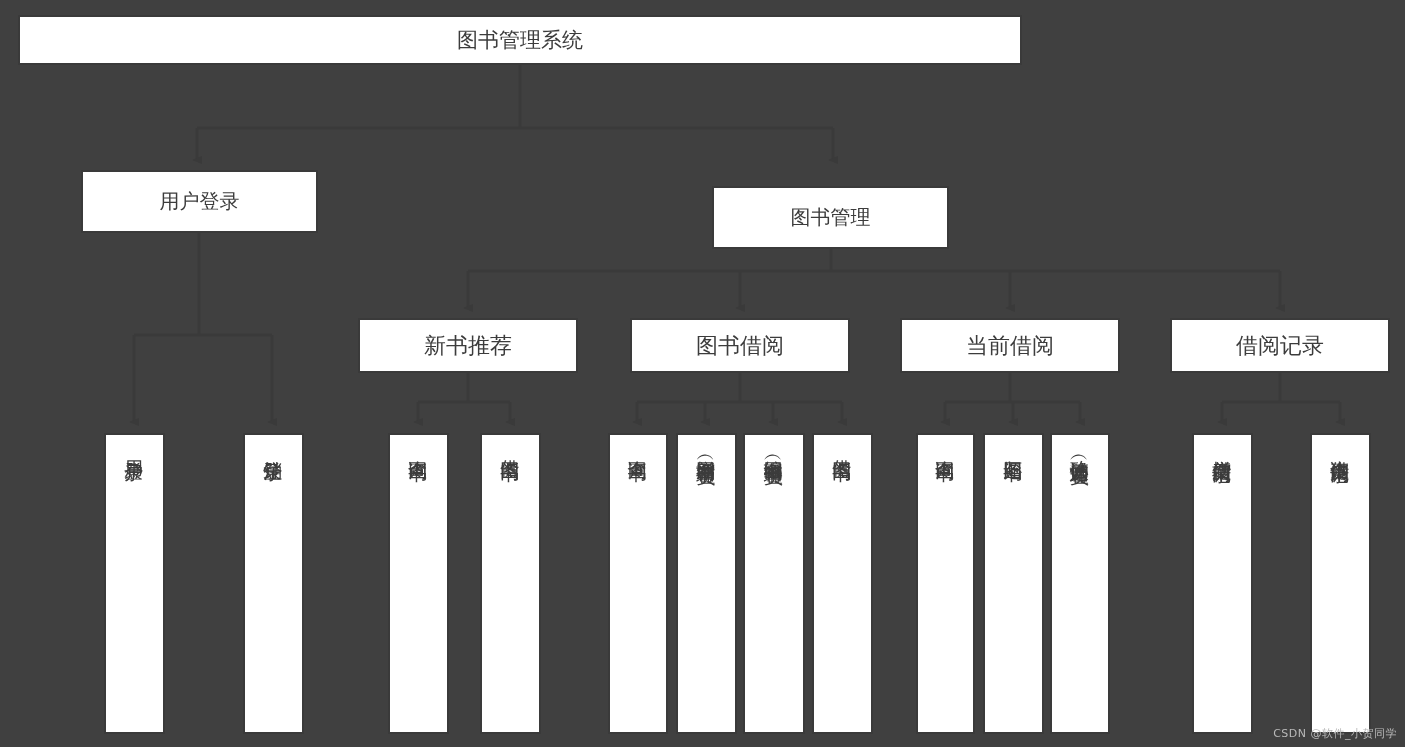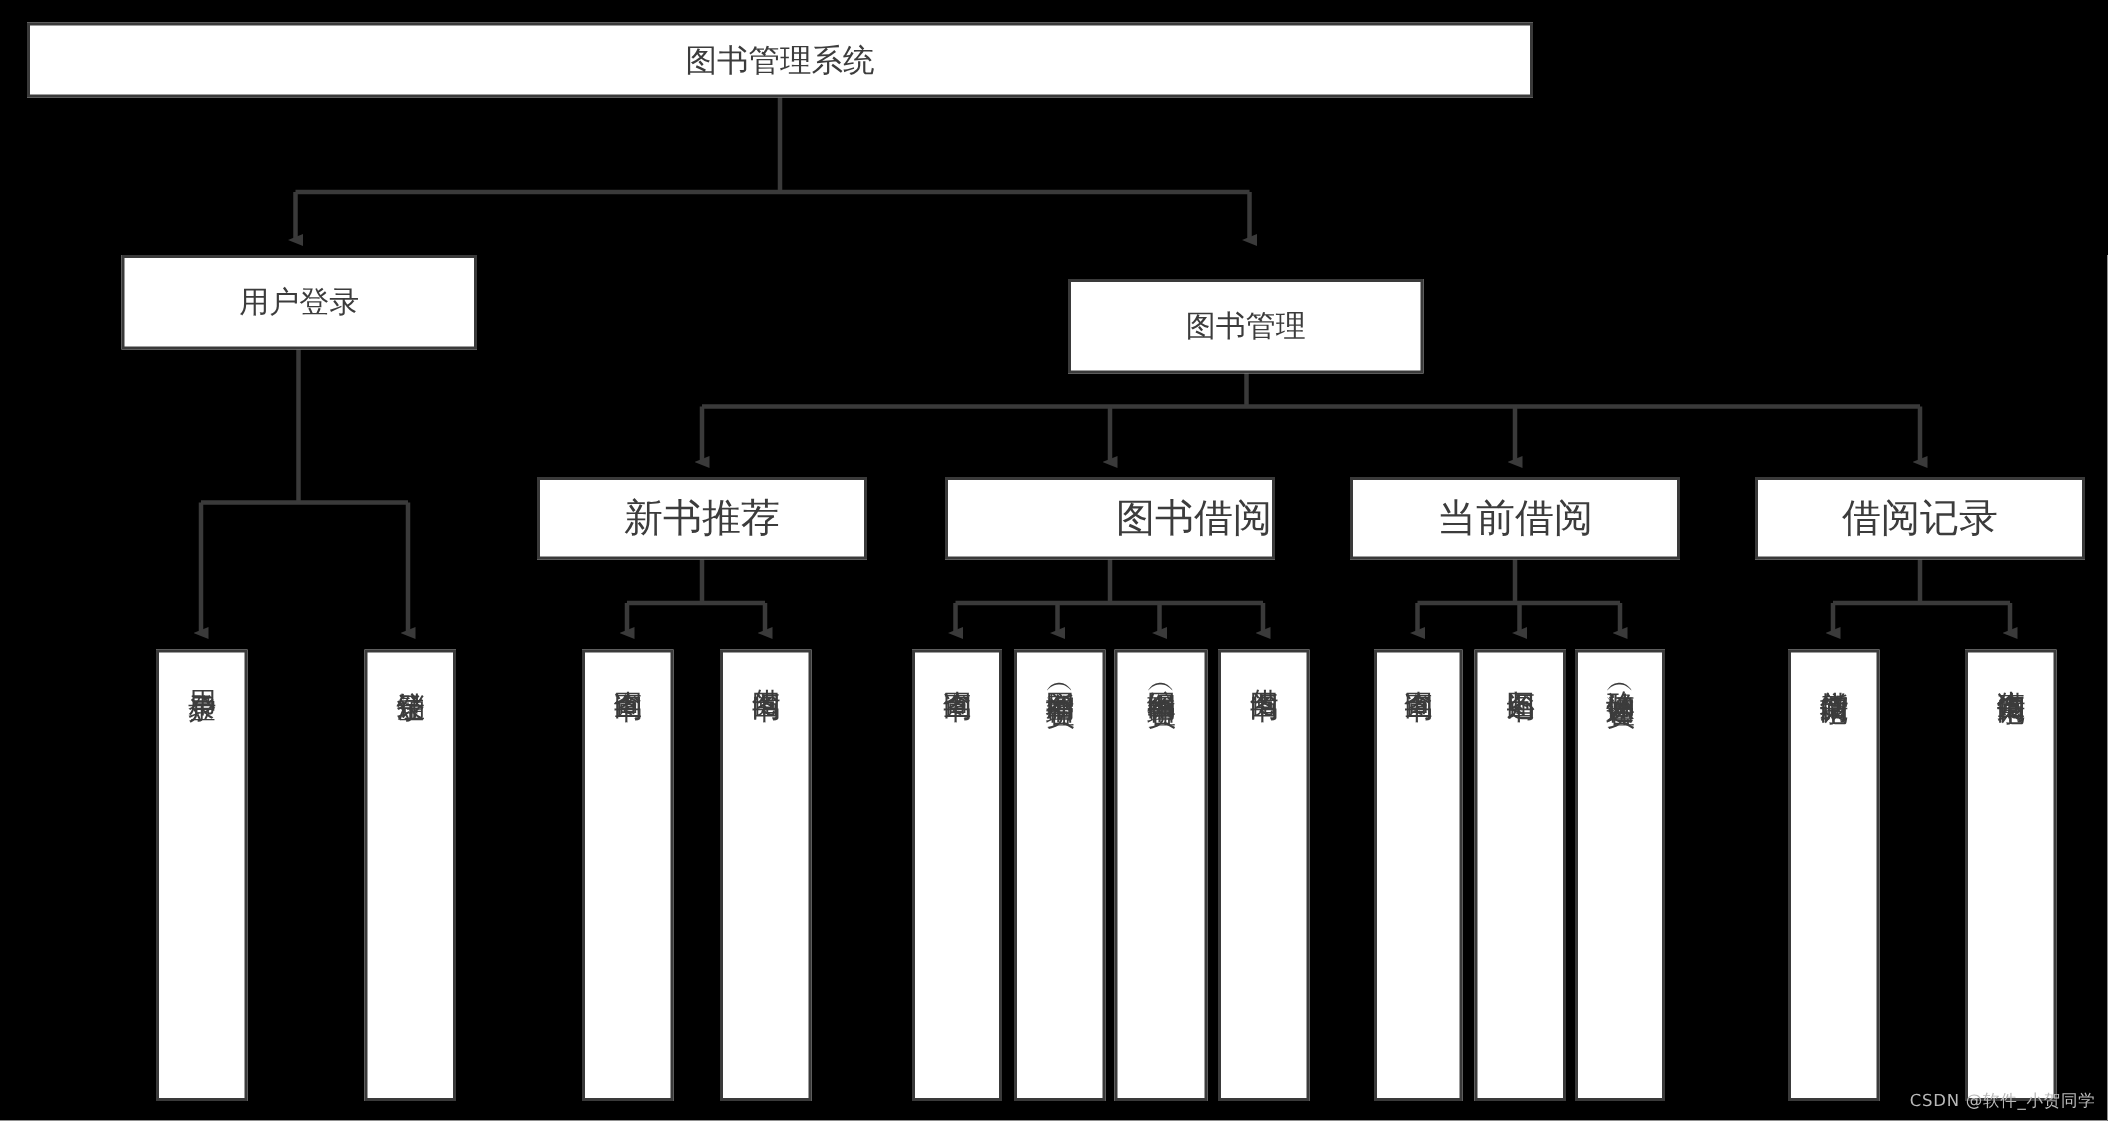--- a/index.html
+++ b/index.html
@@ -7,21 +7,21 @@
     padding: 0;
     background: #ffffff;
   }
   body {
     font-family: "DejaVu Sans", "Liberation Sans", sans-serif;
   }
   #canvas {
     position: relative;
     width: 1405px;
     height: 747px;
-    background: #000000;
+    background: #404040;
     overflow: hidden;
   }
   svg.connectors {
     position: absolute;
     left: 0;
     top: 0;
     width: 1405px;
     height: 747px;
   }
   .node {
@@ -34,21 +34,21 @@
     justify-content: center;
     color: #3c3c3c;
   }
   .node.root {
     font-size: 21px;
   }
   .node.level2 {
     font-size: 20px;
   }
   .node.level3 {
-    font-size: 26px;
+    font-size: 22px;
   }
   .node.leaf {
     align-items: flex-start;
     justify-content: center;
     padding-top: 10px;
   }
   .vtext {
     writing-mode: vertical-rl;
     text-orientation: upright;
     font-size: 19px;
@@ -136,21 +136,21 @@
   <div class="node level2" style="left:81px; top:170px; width:237px; height:63px;">
     <span>用户登录</span>
   </div>
   <div class="node level2" style="left:712px; top:170px; width:237px; height:63px;margin-top:16px;">
     <span>图书管理</span>
   </div>
 
   <div class="node level3" style="left:358px; top:318px; width:220px; height:55px;">
     <span>新书推荐</span>
   </div>
-  <div class="node level3" style="left:630px; top:318px; width:220px; height:55px;justify-content:flex-end;">
+  <div class="node level3" style="left:630px; top:318px; width:220px; height:55px;">
     <span>图书借阅</span>
   </div>
   <div class="node level3" style="left:900px; top:318px; width:220px; height:55px;">
     <span>当前借阅</span>
   </div>
   <div class="node level3" style="left:1170px; top:318px; width:220px; height:55px;">
     <span>借阅记录</span>
   </div>
 
   <div class="node leaf leaf-tall vcenter" style="left:104px; top:433px; width:61px; height:301px;">

